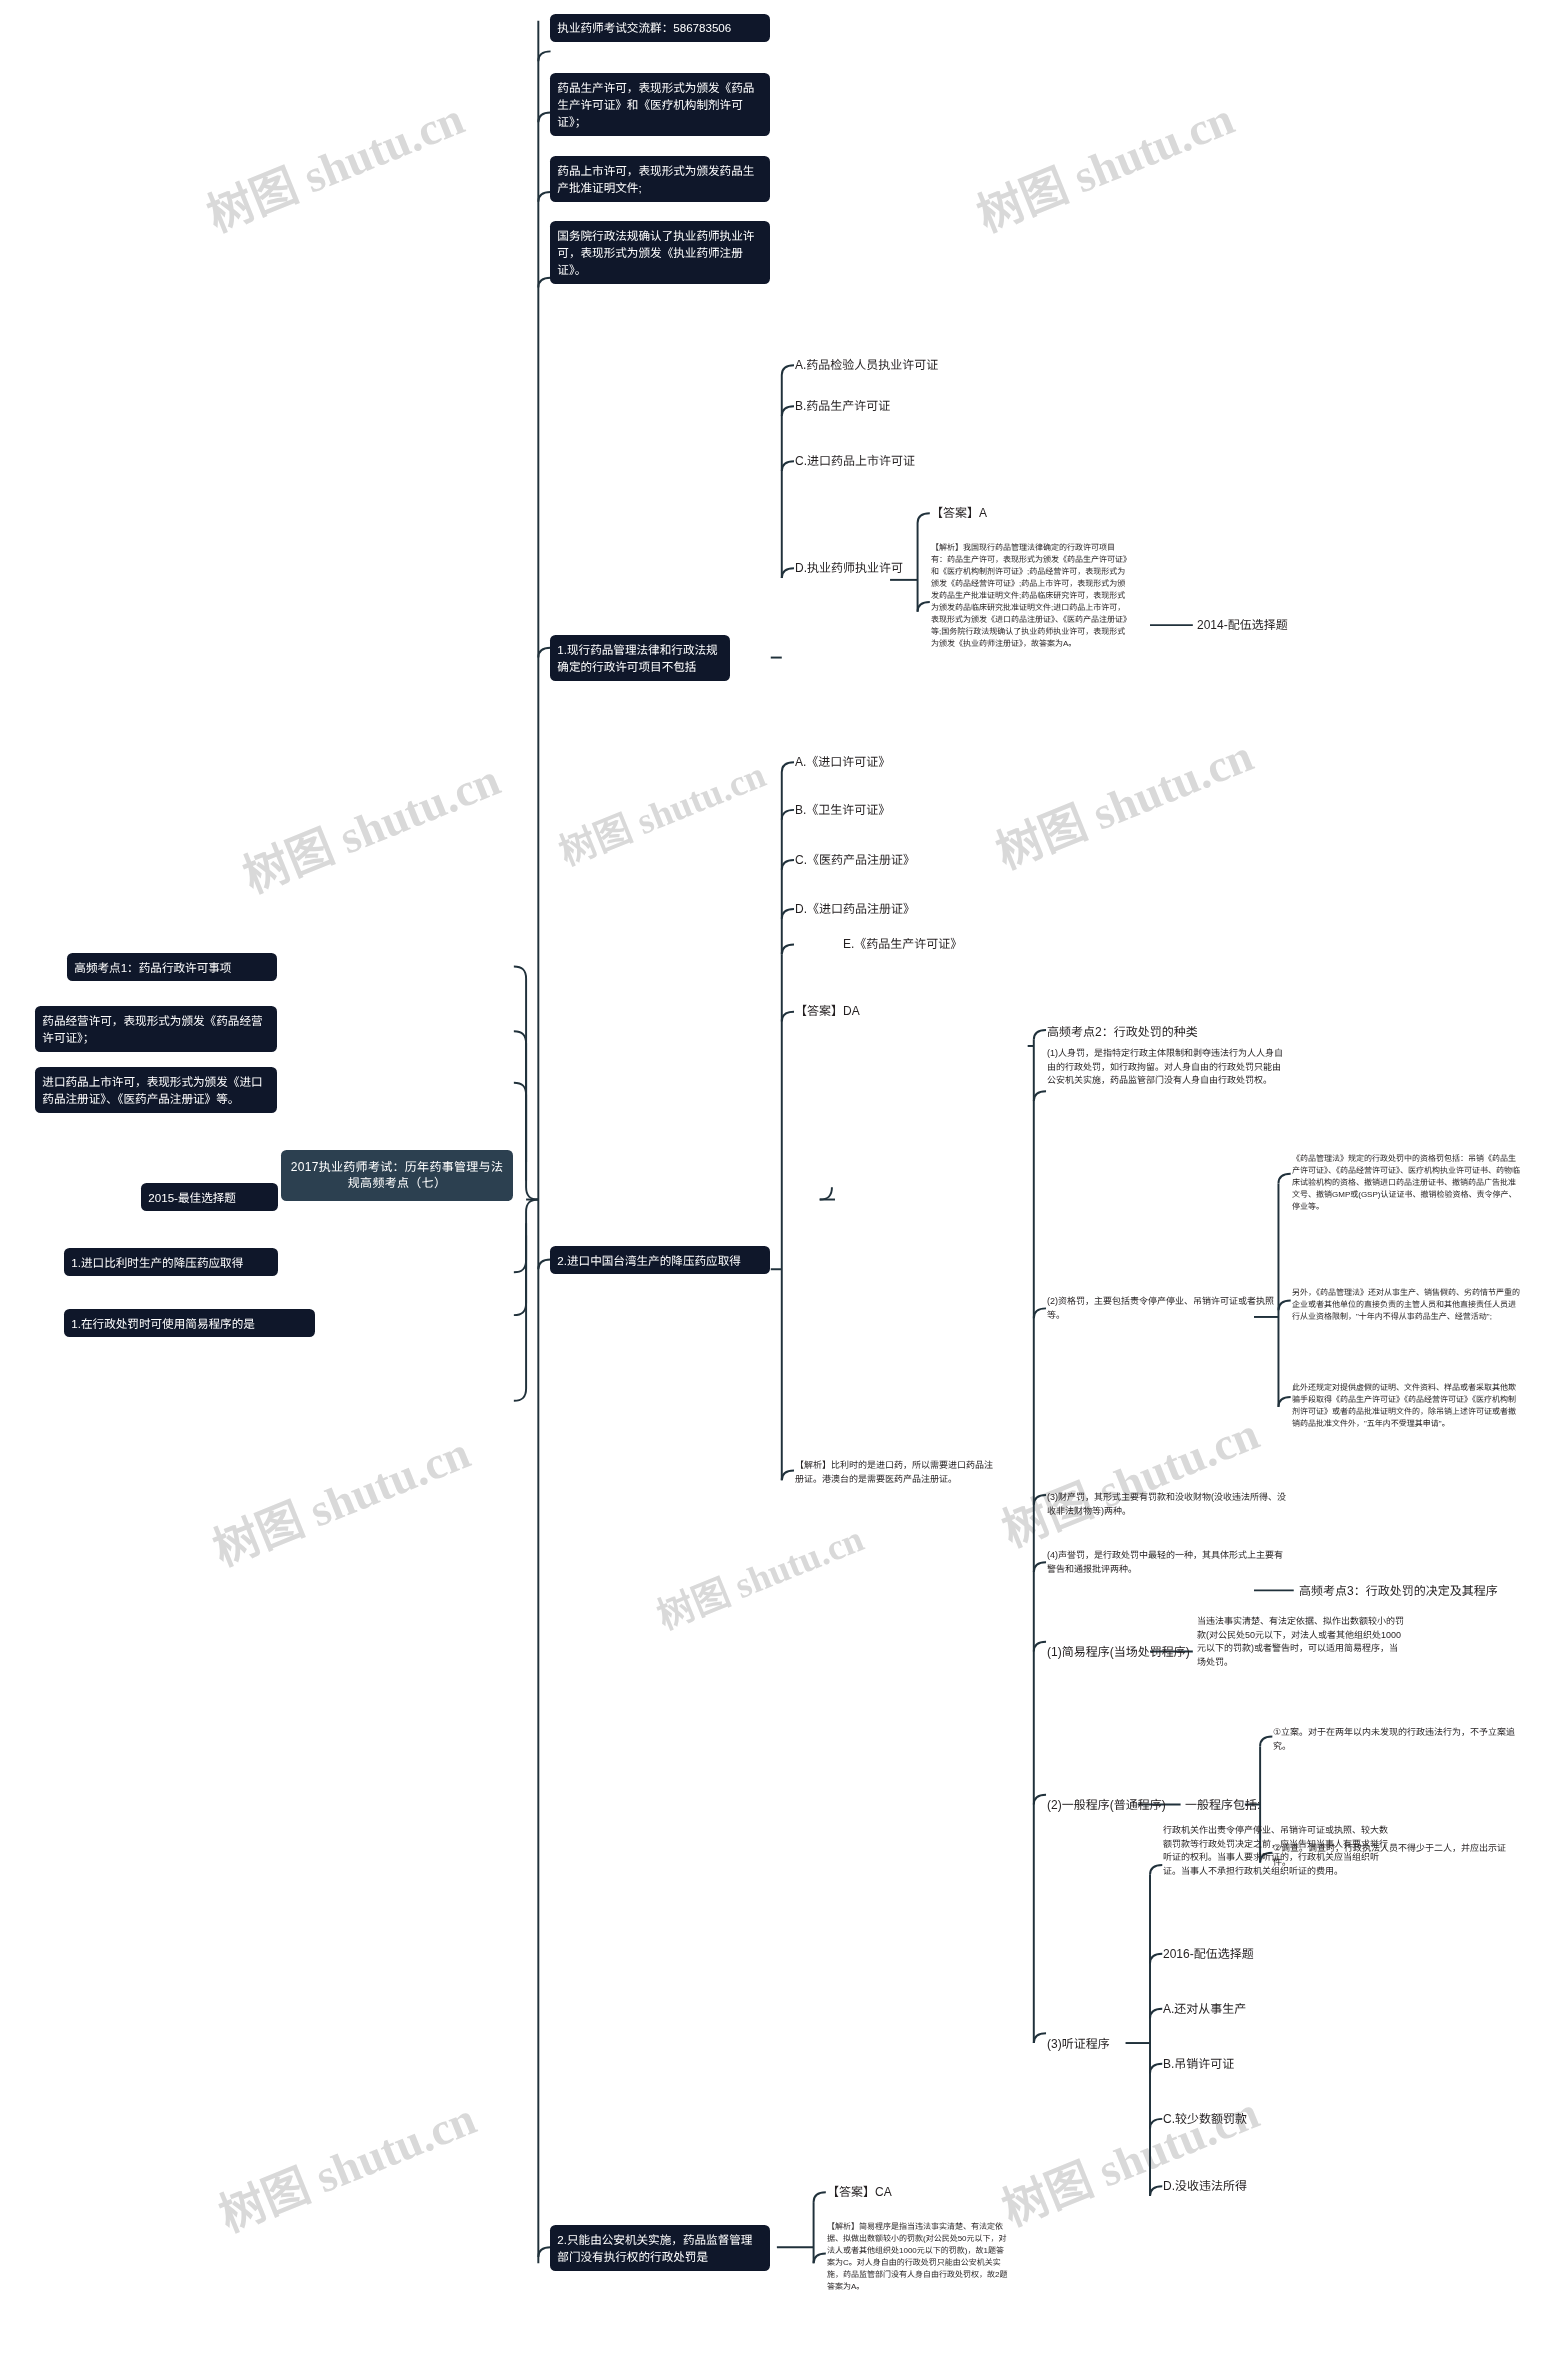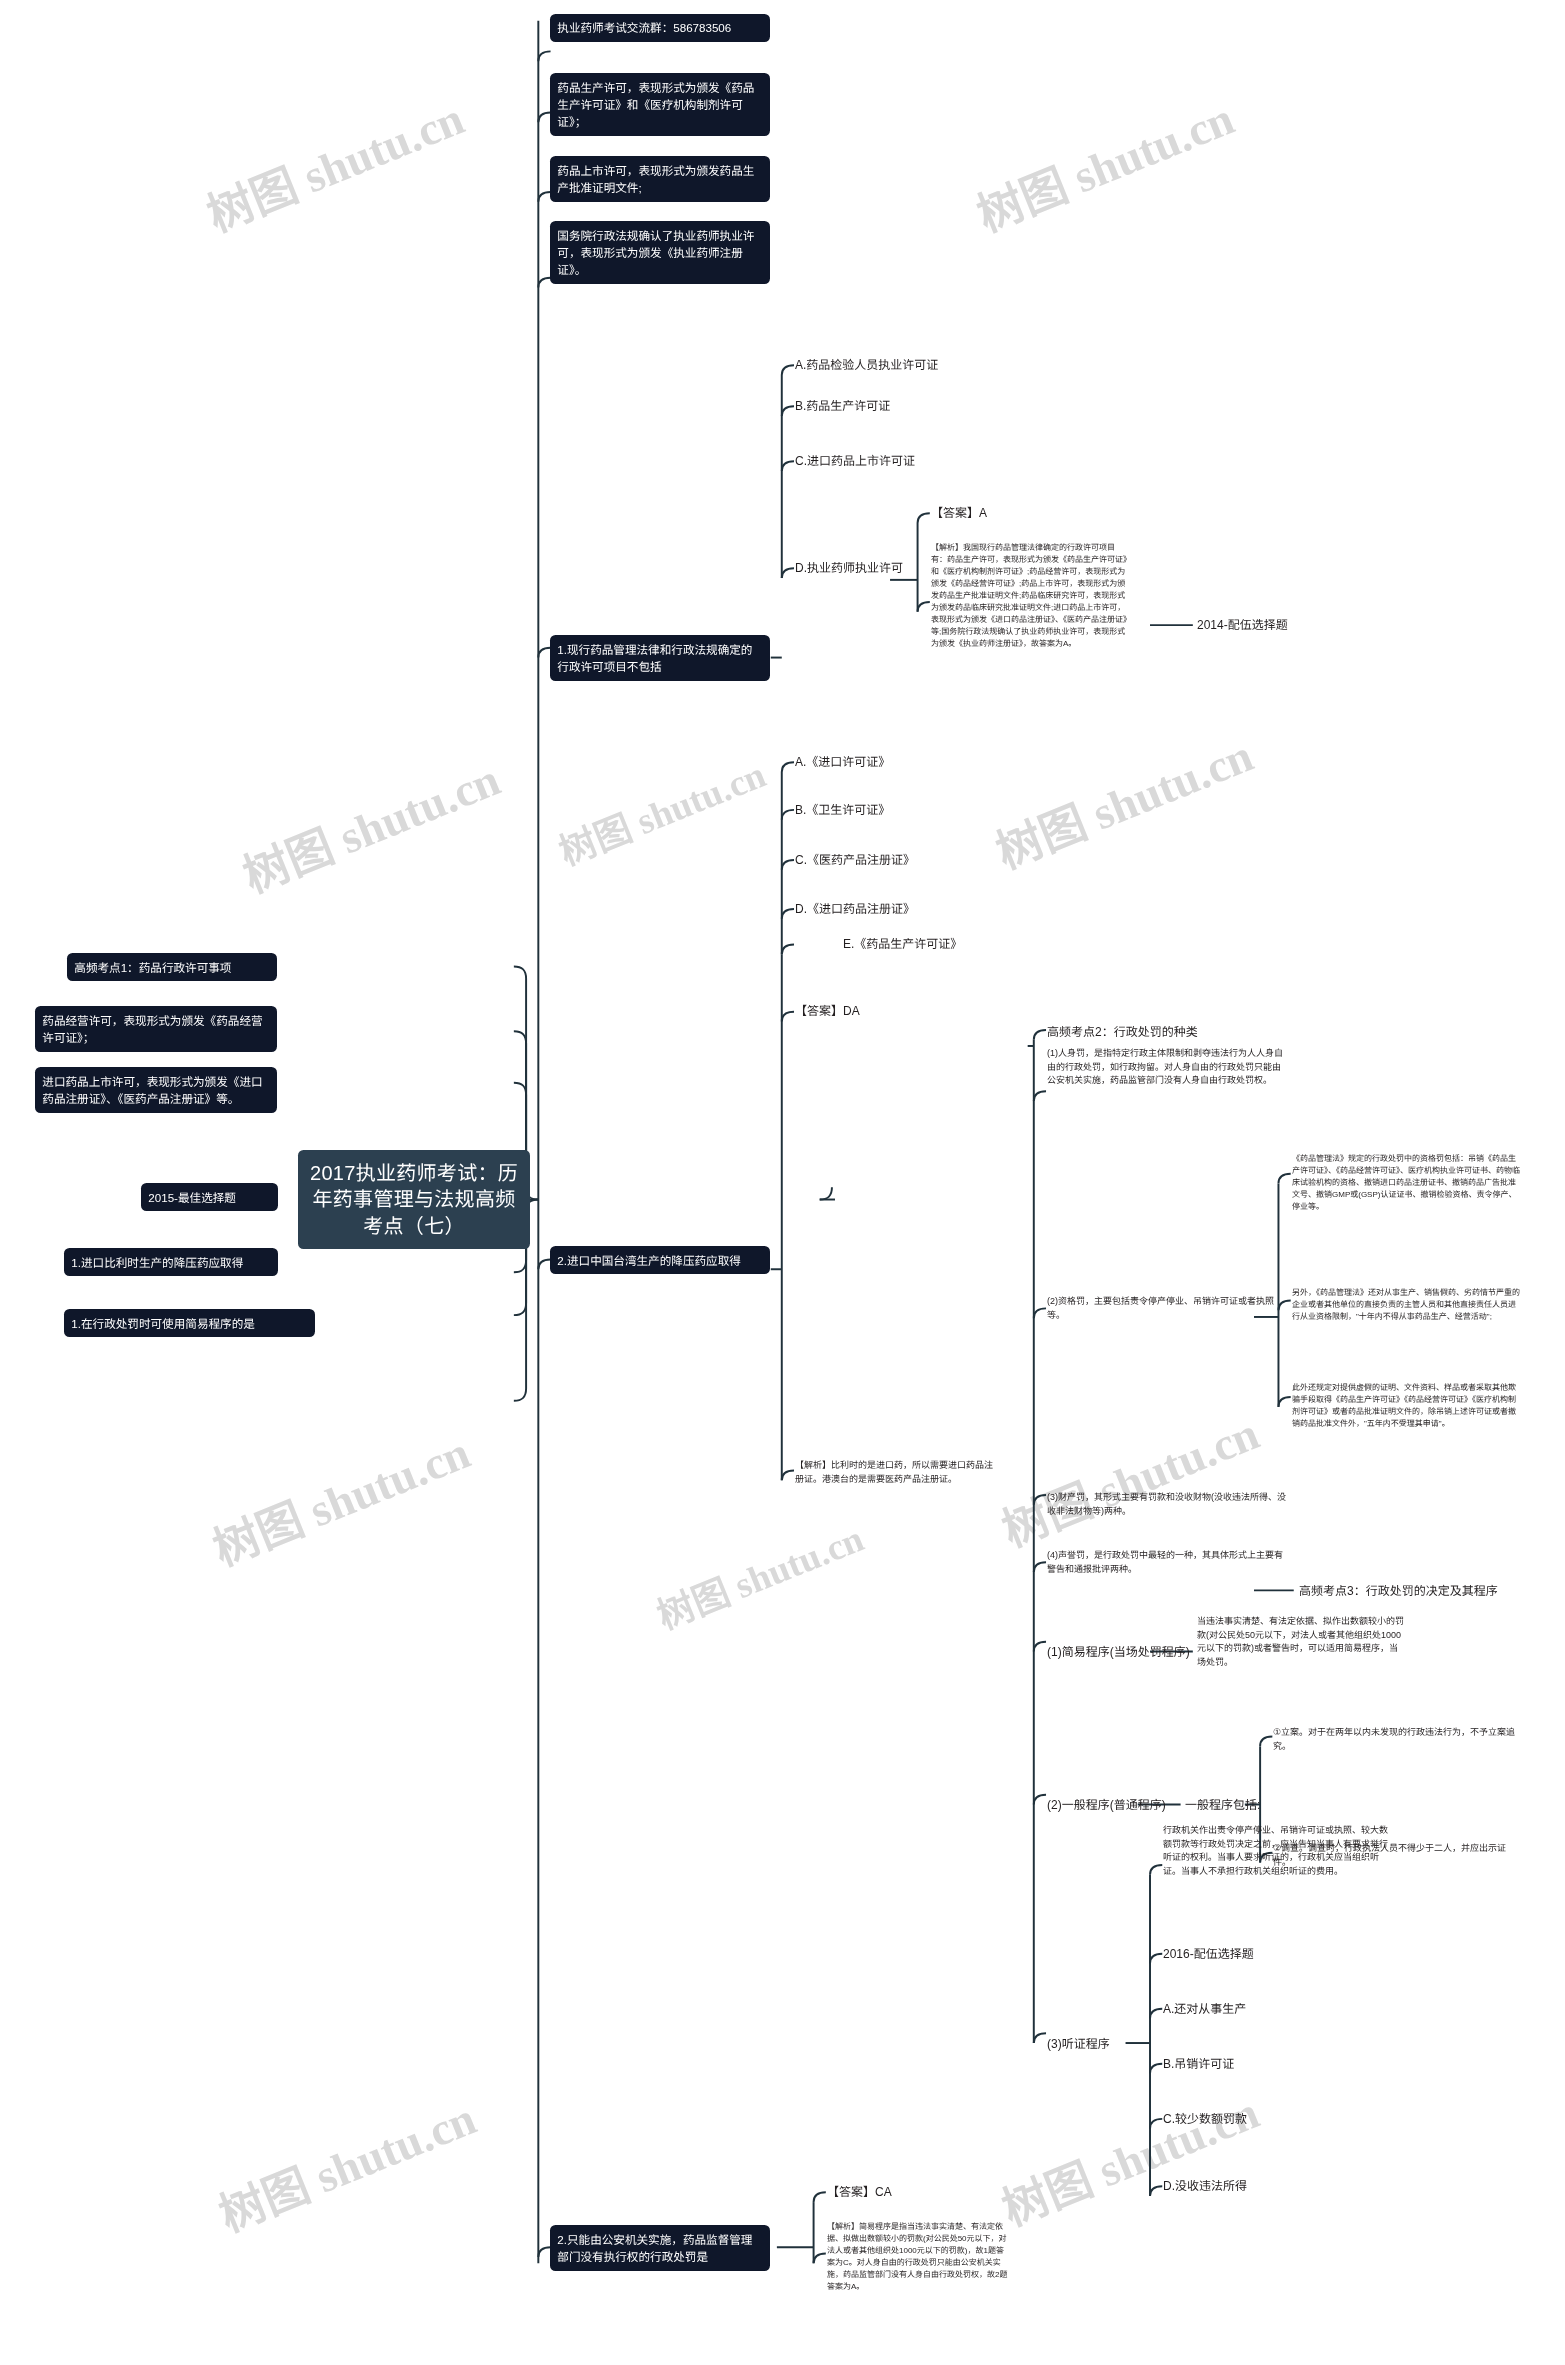--- a/index.html
+++ b/index.html
@@ -35,26 +35,25 @@
   #wires line{stroke:#20313b;stroke-width:3.2;}
 
   
   .node{position:absolute;z-index:3;box-sizing:border-box;}
 
   .root{
     background:#2c4050;
     color:#ffffff;
     border-radius:5.5px;
     text-align:center;
-    font-size:20px;
+    font-size:12px;
     line-height:1.32;
     padding:9.8px 8.6px;
     font-weight:400;
     letter-spacing:0.3px;
-    margin-left:17px;
   }
   .green{
     background:#0f172a;
     color:#ffffff;
     border-radius:5.5px;
     font-size:11.6px;
     line-height:1.5;
     padding:5.5px 7.3px;
     font-weight:400;
   }
@@ -199,21 +198,21 @@
   <div class="node green" style="left:64px;top:1309px;width:251px;">1.在行政处罚时可使用简易程序的是</div>
 
   <div class="node green" style="left:550px;top:13.5px;width:220px;">执业药师考试交流群：586783506</div>
 
   <div class="node green" style="left:550px;top:73px;width:220px;">药品生产许可，表现形式为颁发《药品生产许可证》和《医疗机构制剂许可证》；</div>
 
   <div class="node green" style="left:550px;top:156px;width:220px;">药品上市许可，表现形式为颁发药品生产批准证明文件;</div>
 
   <div class="node green" style="left:550px;top:221px;width:220px;">国务院行政法规确认了执业药师执业许可，表现形式为颁发《执业药师注册证》。</div>
 
-  <div class="node green" style="left:550px;top:635px;width:220px;">1.现行药品管理法律和行政法规确定的行政许可项目不包括</div>
+  <div class="node green" style="left:550px;top:635px;width:180px;">1.现行药品管理法律和行政法规确定的行政许可项目不包括</div>
 
   <div class="node plain" style="left:795px;top:356px;width:202px;">A.药品检验人员执业许可证</div>
   <div class="node plain" style="left:795px;top:397px;width:202px;">B.药品生产许可证</div>
   <div class="node plain" style="left:795px;top:452px;width:202px;">C.进口药品上市许可证</div>
   <div class="node plain" style="left:795px;top:559px;width:202px;">D.执业药师执业许可</div>
 
   <div class="node plain" style="left:931px;top:504px;width:196px;">【答案】A</div>
   <div class="node plain tiny" style="left:931px;top:542px;width:199px;">【解析】我国现行药品管理法律确定的行政许可项目有：药品生产许可，表现形式为颁发《药品生产许可证》和《医疗机构制剂许可证》;药品经营许可，表现形式为颁发《药品经营许可证》;药品上市许可，表现形式为颁发药品生产批准证明文件;药品临床研究许可，表现形式为颁发药品临床研究批准证明文件;进口药品上市许可，表现形式为颁发《进口药品注册证》、《医药产品注册证》等;国务院行政法规确认了执业药师执业许可，表现形式为颁发《执业药师注册证》，故答案为A。</div>
   <div class="node plain" style="left:1197px;top:616px;width:159px;">2014-配伍选择题</div>
 

